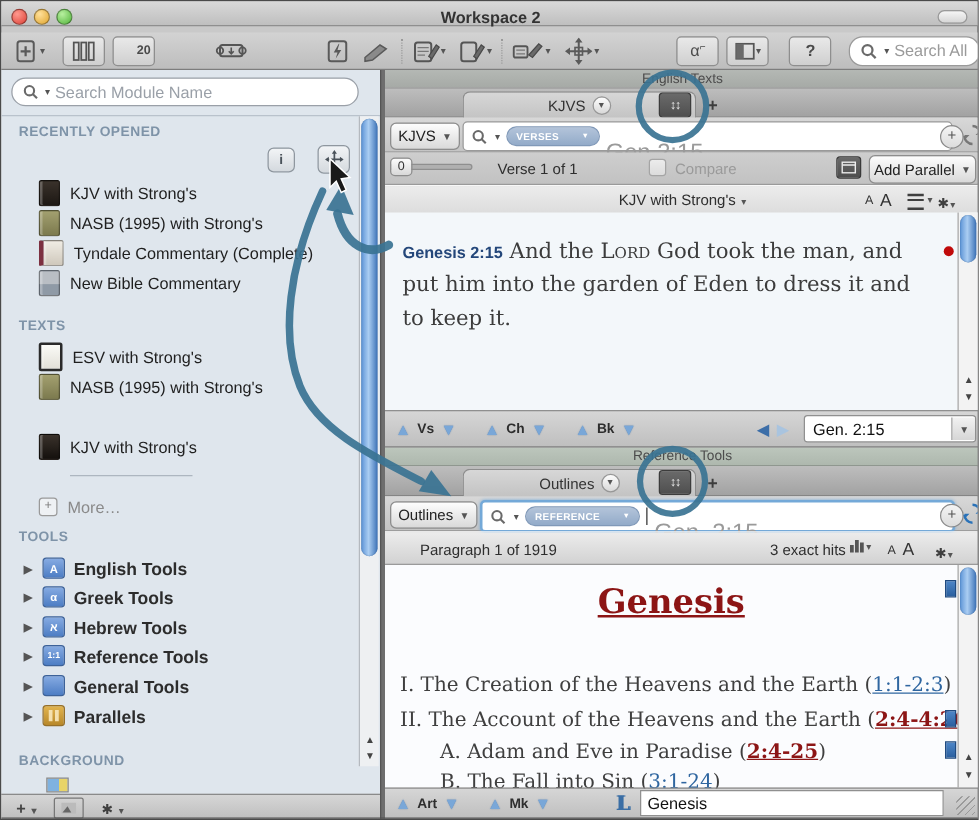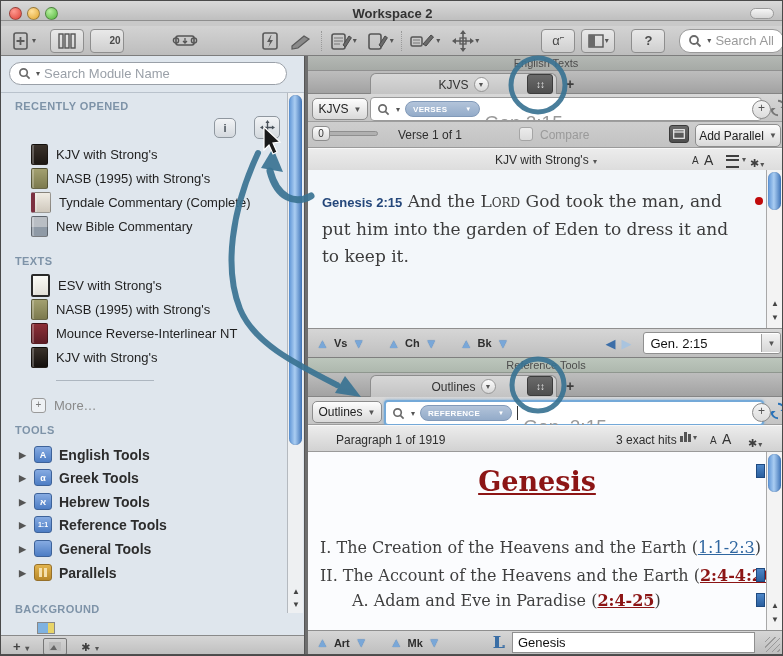--- a/index.html
+++ b/index.html
@@ -249,24 +249,20 @@
 
     <div class="abs hdr" style="top:199px;">TEXTS</div>
     <div class="abs item" style="top:217px;">
       <span class="bookicon" style="background:linear-gradient(#fafaf6,#e2e0d8);border:2px solid #2a2a2a;"></span>
       <span>ESV with Strong's</span>
     </div>
     <div class="abs item" style="top:241px;">
       <span class="bookicon" style="background:linear-gradient(#a3a070,#7c7a4e);"></span>
       <span>NASB (1995) with Strong's</span>
     </div>
-    <div class="abs item" style="top:265px;">
-      <span class="bookicon" style="background:linear-gradient(#8d2f38,#5e1d26);"></span>
-      <span>Mounce Reverse-Interlinear NT</span>
-    </div>
     <div class="abs item" style="top:289px;">
       <span class="bookicon" style="background:linear-gradient(#3a322b,#14100d);"></span>
       <span>KJV with Strong's</span>
     </div>
 
     <div class="abs" style="left:55px;top:324px;width:98px;height:1px;background:#adb6c0;"></div>
     <div class="abs item" style="top:337px;color:#8a8a8a;">
       <span style="width:13px;height:13px;border:1px solid #9a9a9a;border-radius:3px;background:#eef1f4;color:#7a7a7a;font-size:10px;line-height:12px;text-align:center;">+</span>
       <span>More…</span>
     </div>
@@ -477,20 +473,23 @@
     <div class="abs serif" style="left:0;top:14px;width:458px;text-align:center;font-size:27px;font-weight:bold;color:#8c1515;text-decoration:underline;">Genesis</div>
     <div class="abs serif" style="left:12px;top:86px;font-size:16px;color:#3f3f3f;">
       <span>I. The Creation of the Heavens and the Earth (</span><span class="ref-link">1:1-2:3</span><span>)</span>
     </div>
     <div class="abs serif" style="left:12px;top:114px;font-size:16px;color:#3f3f3f;">
       <span>II. The Account of the Heavens and the Earth (</span><span class="ref-hit">2:4-4:26</span><span>)</span>
     </div>
     <div class="abs serif" style="left:44px;top:139px;font-size:16px;color:#3f3f3f;">
       <span>A. Adam and Eve in Paradise (</span><span class="ref-hit">2:4-25</span><span>)</span>
     </div>
+    <div class="abs serif" style="left:44px;top:163px;font-size:16px;color:#3f3f3f;">
+      <span>B. The Fall into Sin (</span><span class="ref-link">3:1-24</span><span>)</span>
+    </div>
     <span class="bm" style="left:448px;top:12px;"></span>
     <span class="bm" style="left:448px;top:116px;"></span>
     <span class="bm" style="left:448px;top:141px;"></span>
     <div class="vscroll" style="left:458px;top:0;height:178px;">
       <div class="aquathumb abs" style="top:2px;height:38px;"></div>
       <div class="abs scr-arrow" style="top:148px;">▲</div>
       <div class="abs scr-arrow" style="top:162px;">▼</div>
     </div>
   </div>
   <div class="abs footerbar" style="top:629px;height:24px;">

